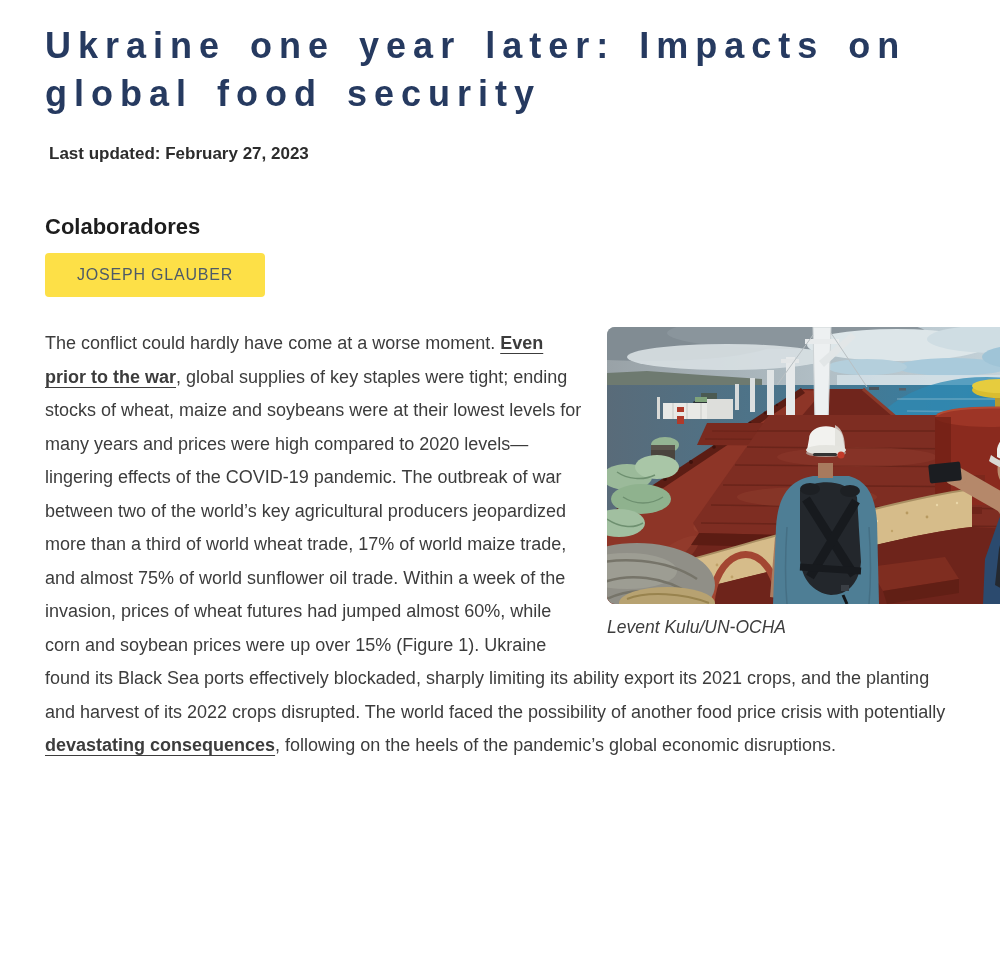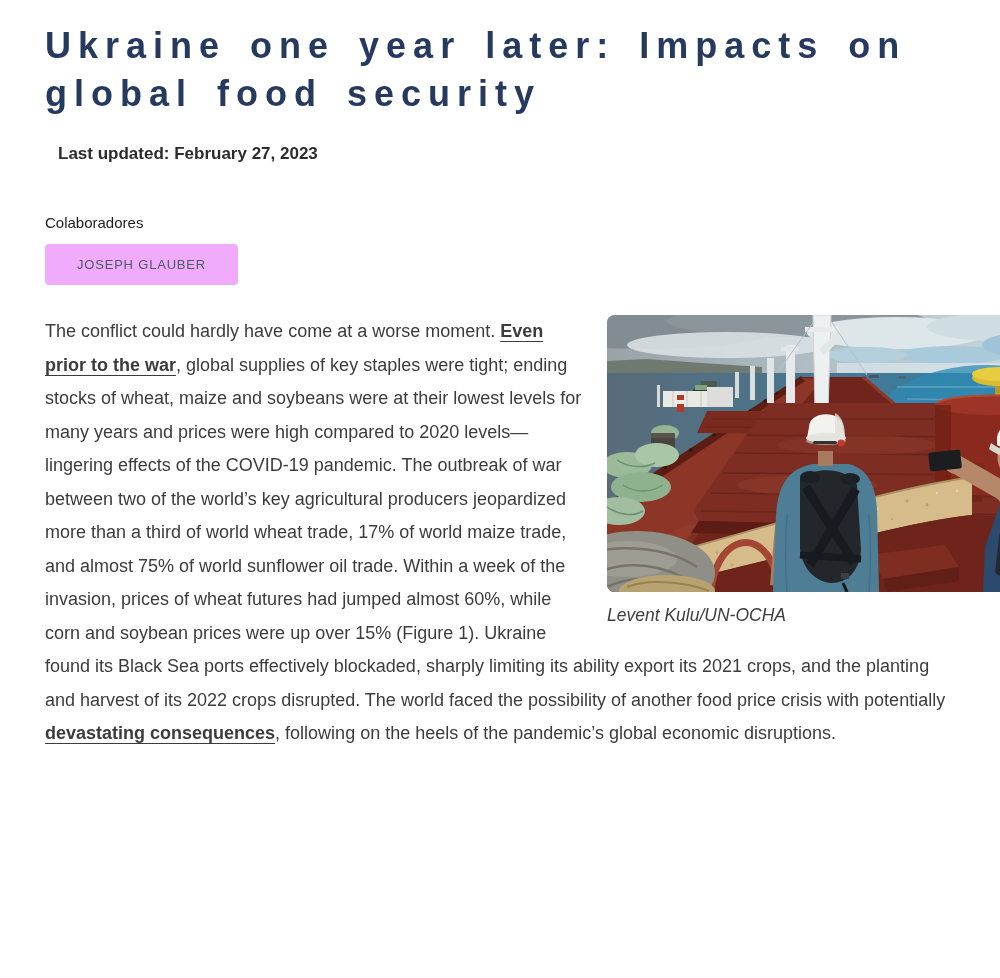--- a/index.html
+++ b/index.html
@@ -19,37 +19,37 @@
   h1.article-title {
     margin: 0 0 26px 0;
     font-size: 36px;
     line-height: 48px;
     font-weight: 700;
     letter-spacing: 7px;
     word-spacing: 7px;
     color: #263a60;
   }
   .last-updated {
-    margin: 0 0 50px 13px;
+    margin: 0 0 50px 4px;
     font-size: 17px;
     font-weight: 700;
     color: #2c2c2c;
   }
   .contributors-heading {
     margin: 0 0 13px 0;
-    font-size: 15px;
-    font-weight: 400;
+    font-size: 22px;
+    font-weight: 700;
     color: #1d1d1d;
   }
   .contributor-chip {
     display: inline-block;
-    background: #f0abfc;
+    background: #fde047;
     border-radius: 4px;
     padding: 13px 32px;
-    font-size: 13px;
+    font-size: 16px;
     letter-spacing: 0.8px;
     color: #4d5a68;
     text-decoration: none;
     cursor: pointer;
   }
   .article-body {
     margin-top: 30px;
     font-size: 18px;
     line-height: 33.5px;
     color: #3c3c3c;

